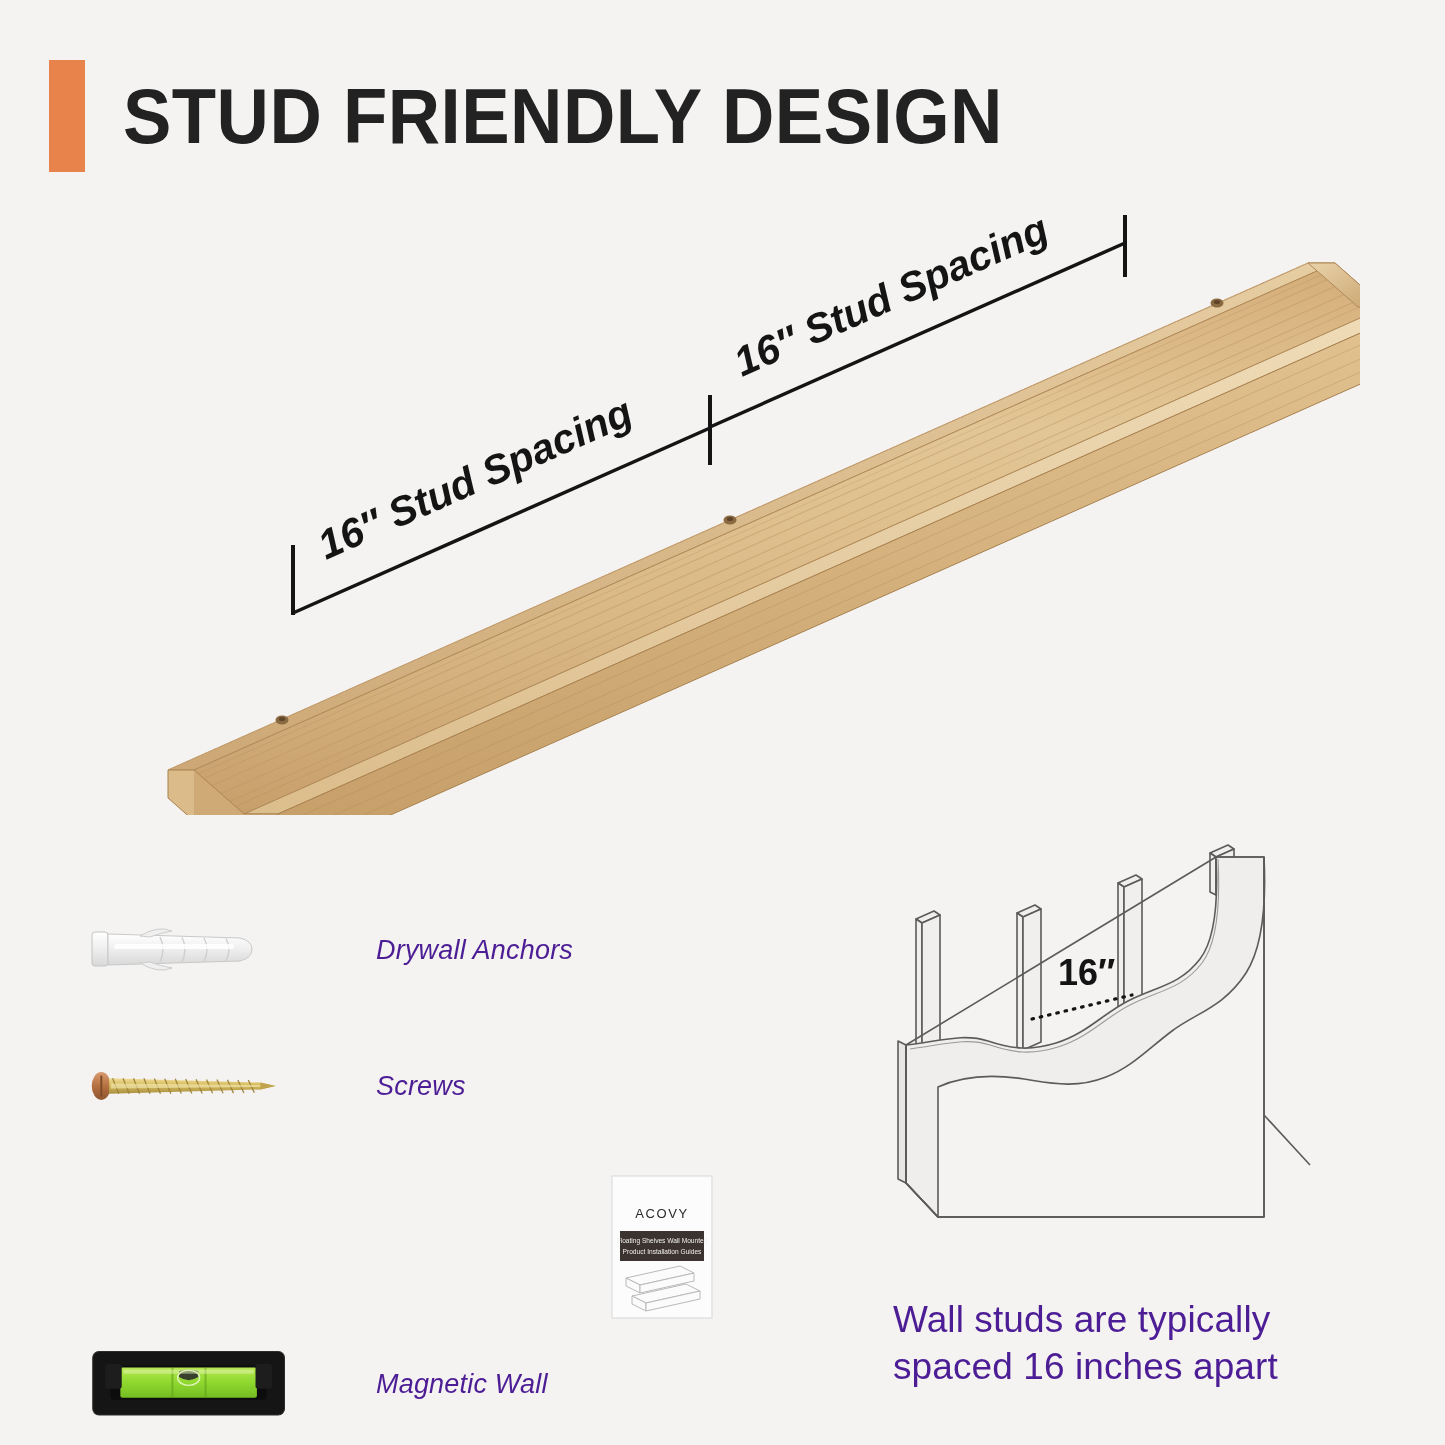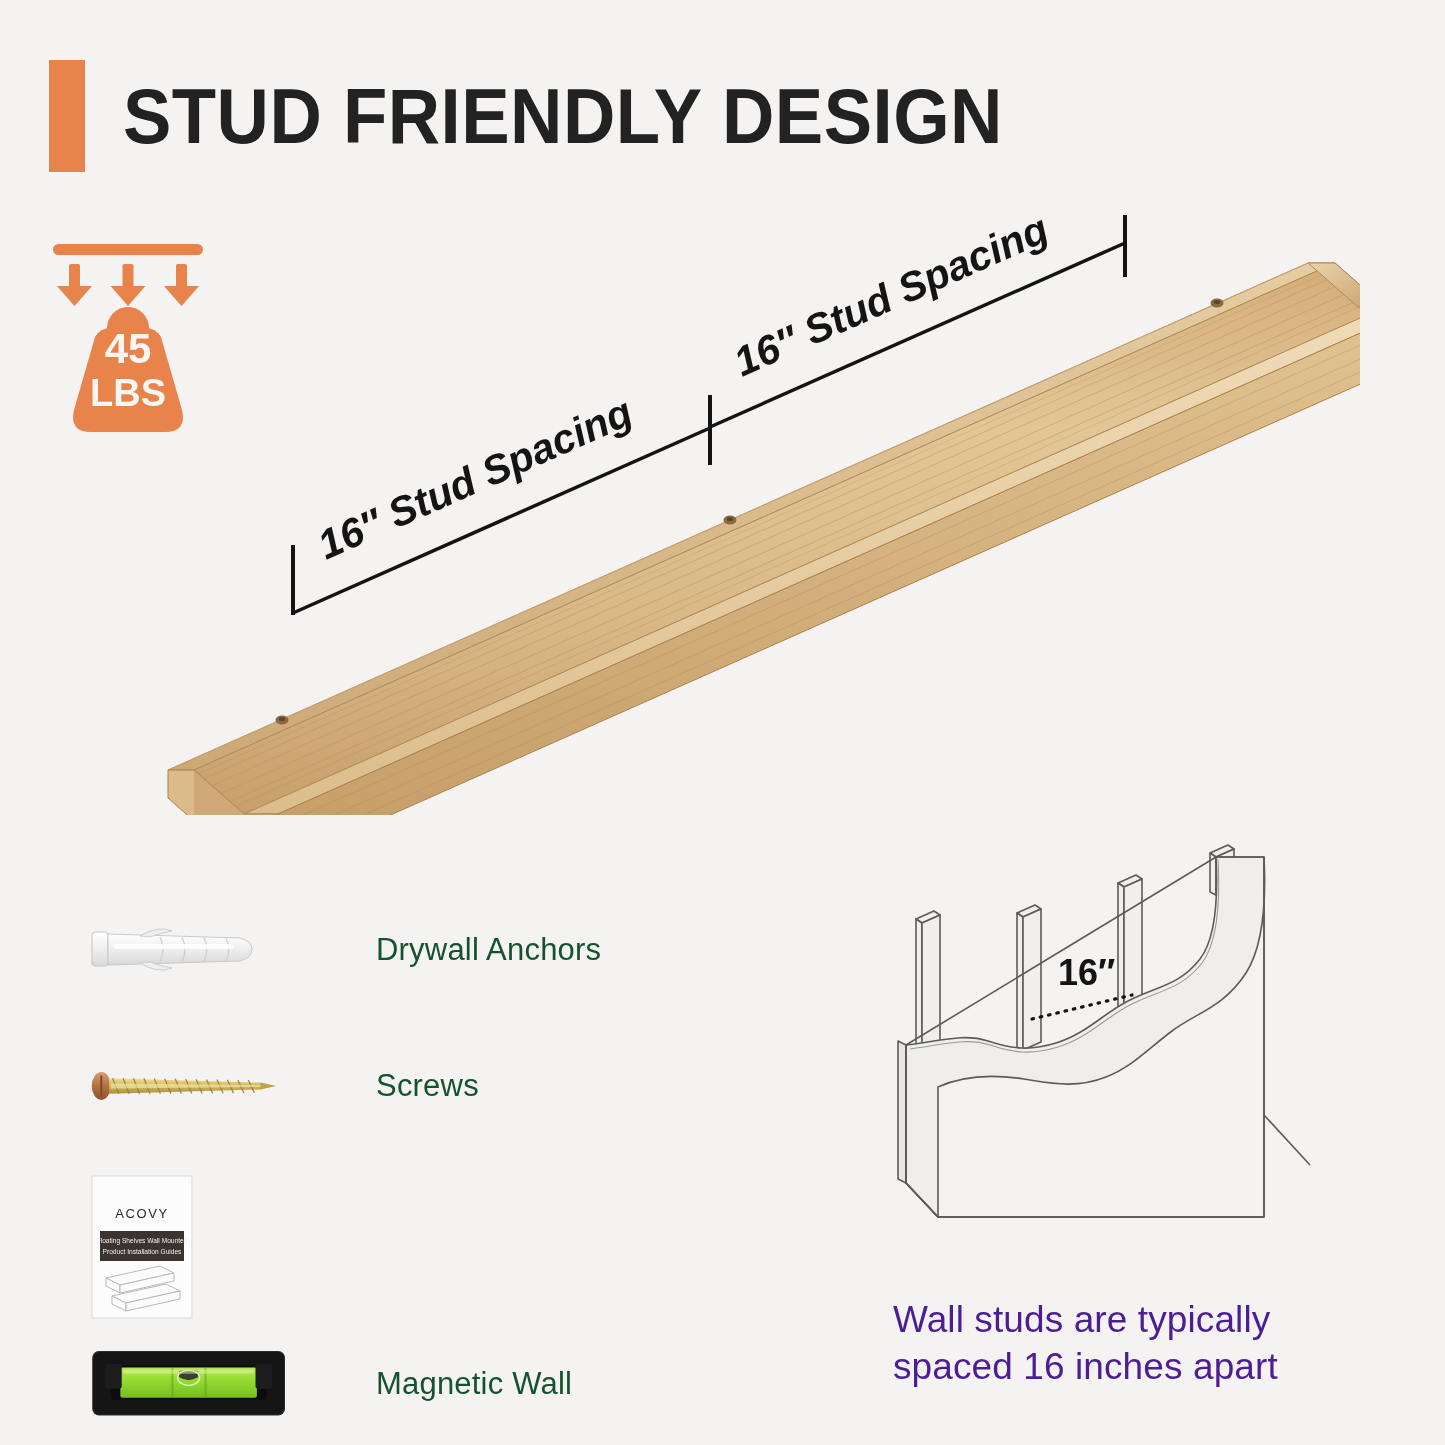--- a/index.html
+++ b/index.html
@@ -75,27 +75,28 @@
     margin-bottom: 36px;
   }
   .acc-icon {
     width: 200px;
     flex: none;
     display: flex;
     align-items: center;
     justify-content: flex-start;
   }
   .acc-label {
-    font-size: 31px;
-    color: #14532d;
+    font-size: 27px;
+    color: #4c1d95;
     letter-spacing: 0.2px;
     margin-left: 86px;
     white-space: nowrap;
-  }
-  #row-manual { height: 150px; margin-bottom: 12px; }
+    font-style: italic;
+  }
+  #row-manual { height: 150px; margin-bottom: 12px; justify-content: flex-end; }
   #row-manual .acc-label { margin-left: 86px; }
 
   
   #wall-diagram {
     position: absolute;
     left: 880px;
     top: 835px;
     width: 490px;
     height: 450px;
   }
@@ -114,48 +115,20 @@
 </head>
 <body>
 
 <div id="page">
 
   <div id="header">
     <div id="accent-bar"></div>
     <div id="page-title">STUD FRIENDLY DESIGN</div>
   </div>
 
-  <div id="weight-badge">
-    <svg viewBox="0 0 160 210" width="160" height="210">
-
-      <rect x="5" y="4" width="150" height="11" rx="5.5" fill="#e8834c"></rect>
-
-      <g fill="#e8834c">
-        <rect x="21" y="24" width="11" height="30" rx="2"></rect>
-        <path d="M9 46 L26.5 66 L44 46 Z"></path>
-      </g>
-      <g fill="#e8834c">
-        <rect x="74.5" y="24" width="11" height="30" rx="2"></rect>
-        <path d="M62.5 46 L80 66 L97.5 46 Z"></path>
-      </g>
-      <g fill="#e8834c">
-        <rect x="128" y="24" width="11" height="30" rx="2"></rect>
-        <path d="M116 46 L133.5 66 L151 46 Z"></path>
-      </g>
-
-      <circle cx="80" cy="88" r="21" fill="#e8834c"></circle>
-
-      <path d="M47 97 Q52 88 63 88 L97 88 Q108 88 113 97 L134 170 Q139 192 117 192 L43 192 Q21 192 26 170 Z" fill="#e8834c"></path>
-    </svg>
-    <div style="position:absolute; left:0; top:88px; width:160px; text-align:center;
-                font-weight:bold; color:#faf6f2; line-height:1.0;">
-      <div style="font-size:42px;">45</div>
-      <div style="font-size:38px; margin-top:4px;">LBS</div>
-    </div>
-  </div>
 
   <div id="shelf-stage">
     <svg viewBox="0 0 1230 600" width="1230" height="600">
       <defs>
         <linearGradient id="topFace" x1="0" y1="1" x2="0" y2="0">
           <stop offset="0%" stop-color="#c79f6b"></stop>
           <stop offset="35%" stop-color="#d9b885"></stop>
           <stop offset="70%" stop-color="#e3c696"></stop>
           <stop offset="100%" stop-color="#d4ad78"></stop>
         </linearGradient>

